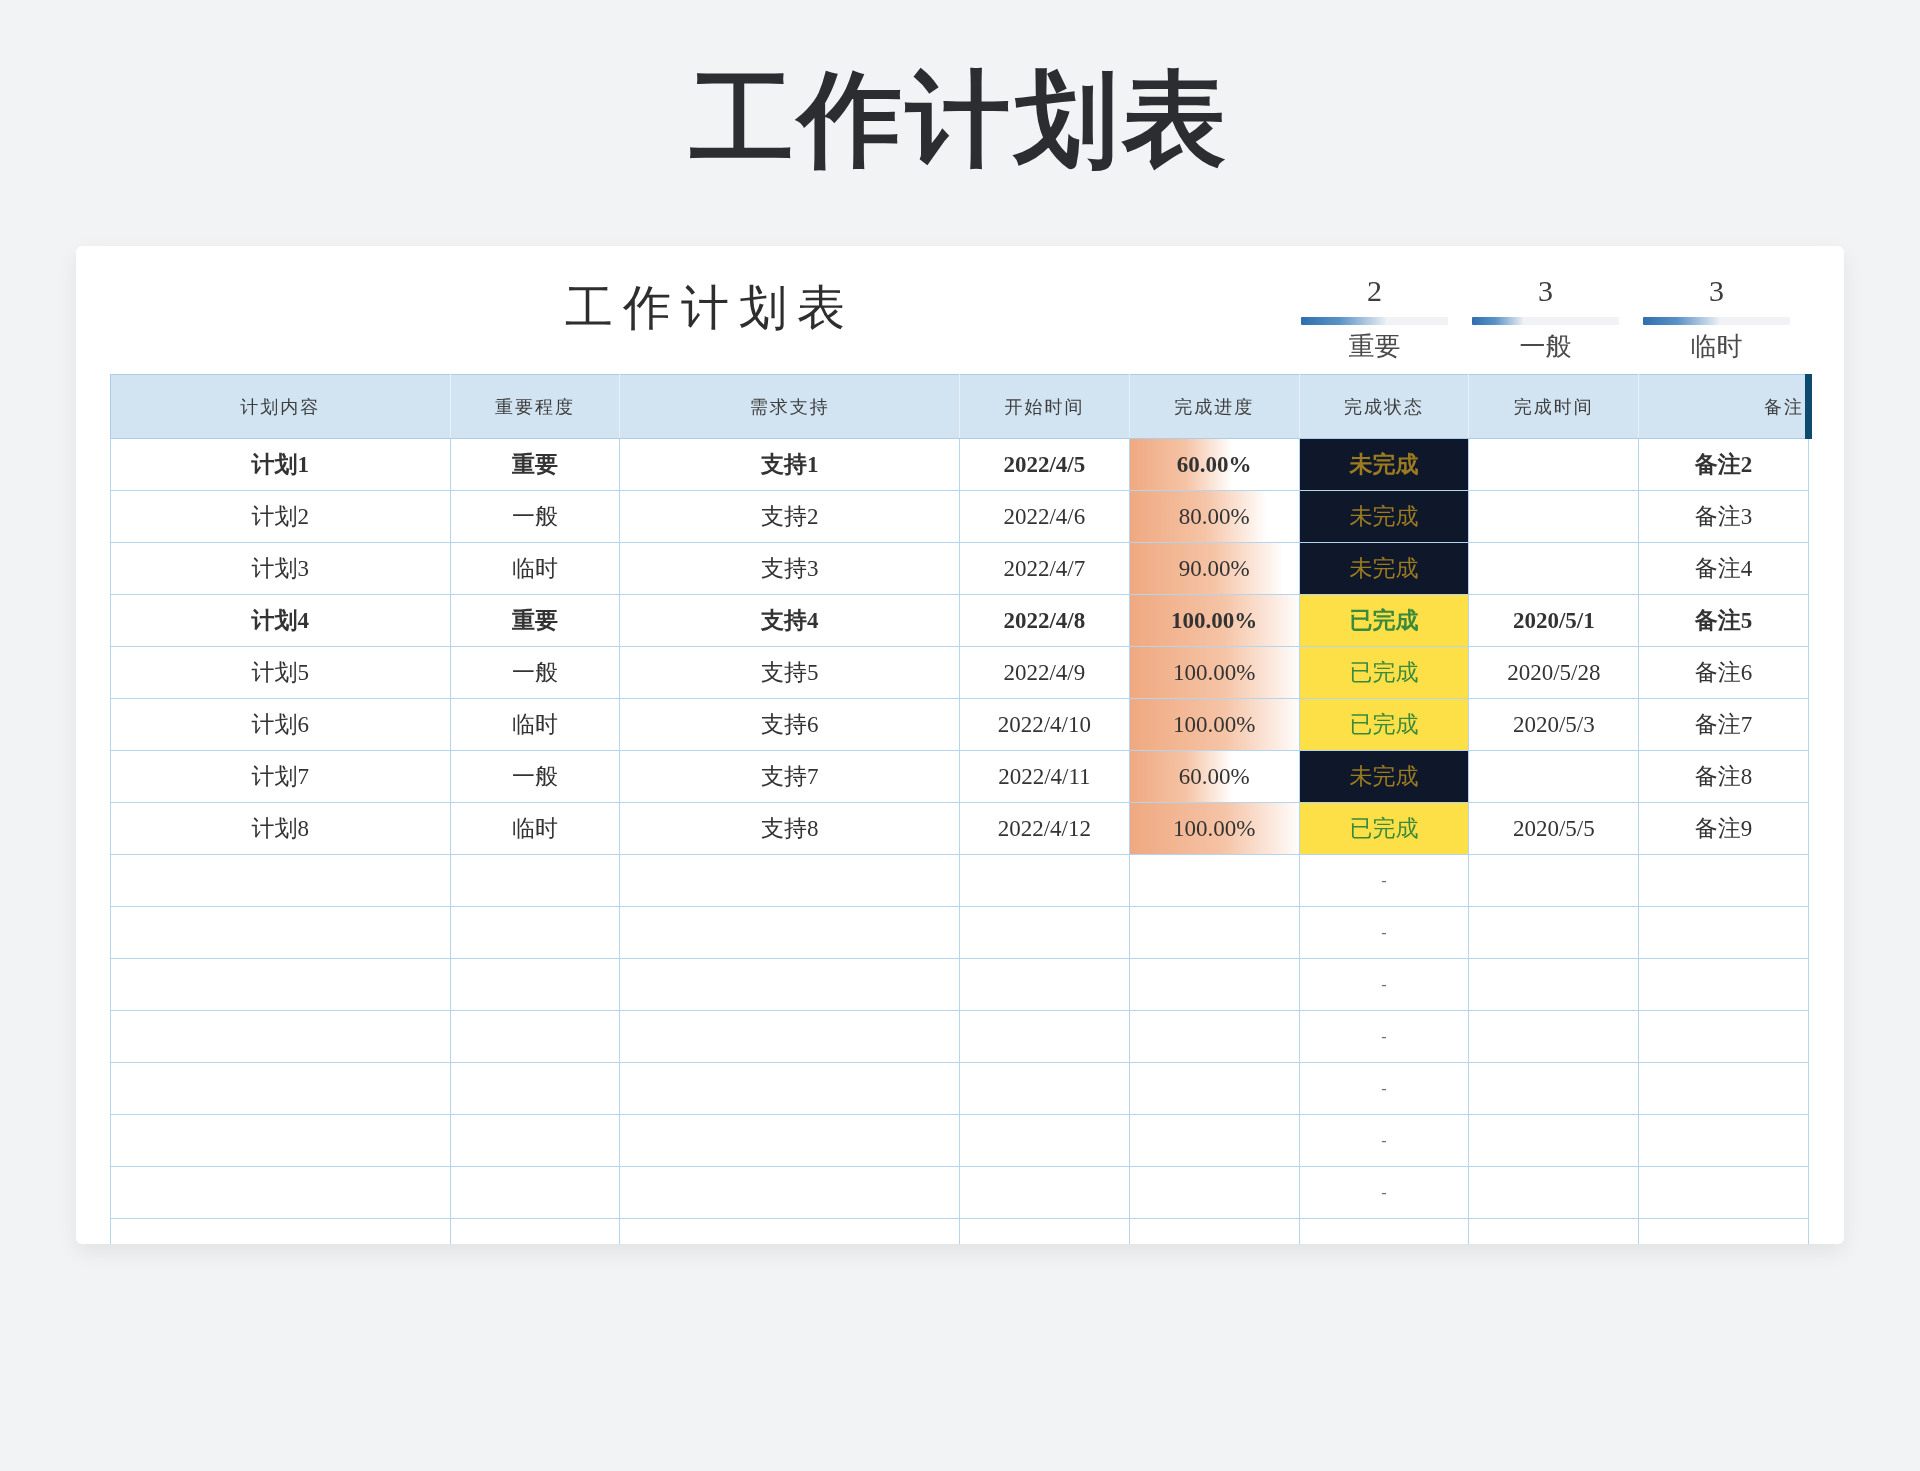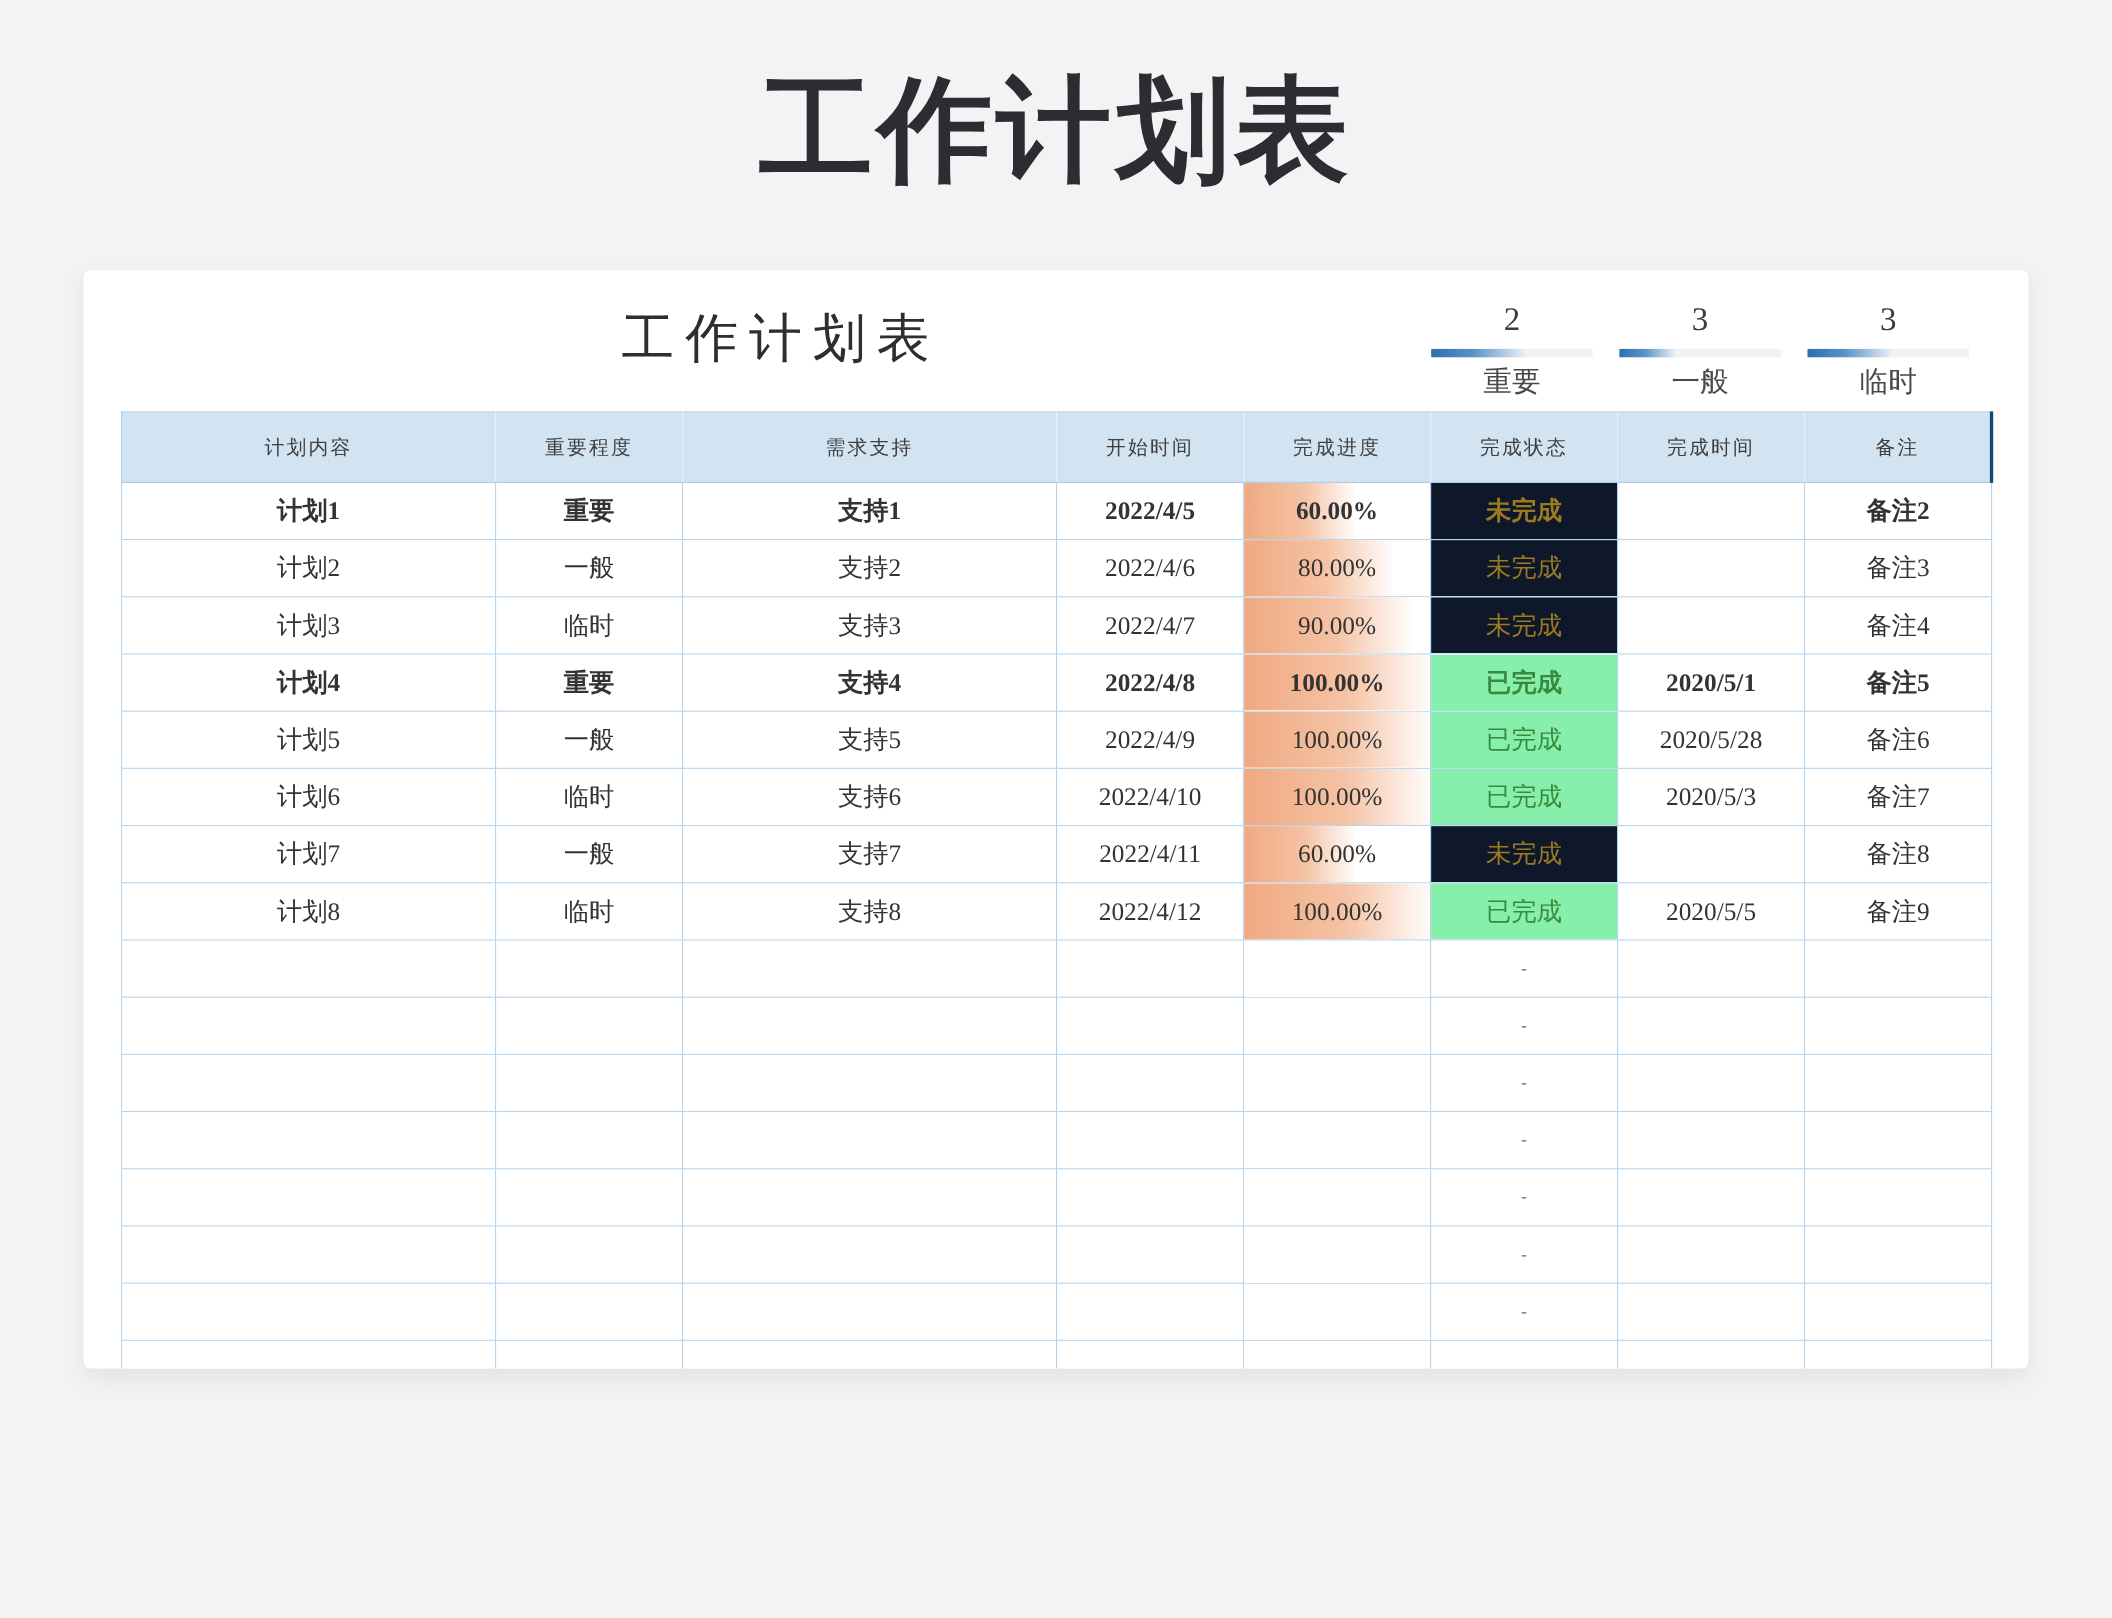--- a/index.html
+++ b/index.html
@@ -65,37 +65,37 @@
   col.w20{width:20%;} col.w10{width:10%;}
   .plan-table th{
     height:61px;
     background:#d2e3f1;
     font-size:18px;font-weight:normal;color:#3e3e3e;
     border-top:1px solid #a9cdea;border-bottom:1px solid #a9cdea;
     border-left:1px solid #e7f0f8;border-right:1px solid #e7f0f8;
     letter-spacing:2px;
   }
   .plan-table th:first-child{border-left:1px solid #a9cdea;}
-  .plan-table th:last-child{border-right:3px solid #0c4a6e;}
+  .plan-table th:last-child{border-right:7px solid #0c4a6e;text-align:right;}
   .plan-table td{
     height:49px;
     font-size:23px;color:#333333;text-align:center;
     border:1px solid #b5d5ee;
     background:#ffffff;
     overflow:hidden;
   }
   tr.bold td{font-weight:bold;}
   td.c-progress{position:relative;}
   td.c-progress .bar{
     position:absolute;left:0;top:0;bottom:0;
     background:linear-gradient(90deg,#efa981 0%,#f5c3a5 55%,rgba(253,240,233,0.15) 100%);
   }
   td.c-progress .pct{position:relative;z-index:1;}
   td.c-status.pending{background:#0f172a;color:#9c7b20;}
-  td.c-status.done{background:#86efac;color:#3a8a3d;}
+  td.c-status.done{background:#fde047;color:#3a8a3d;}
   tr.empty td{background:#ffffff;}
   tr.empty td.c-status{font-size:16px;color:#6e6e6e;letter-spacing:0;}
   tr.empty:last-child td{border-bottom:none;}
 </style>
 </head>
 <body>
 
 <div class="page">
   <h1 class="page-title">工作计划表</h1>
 

